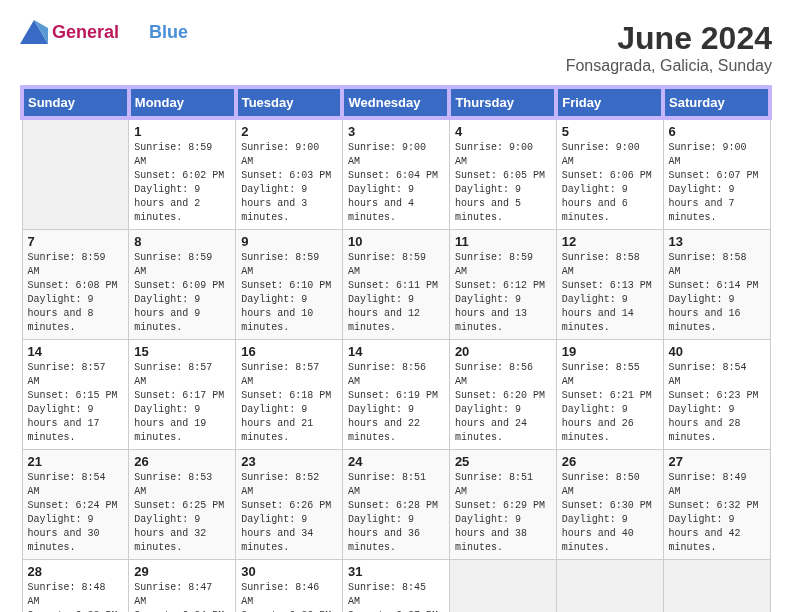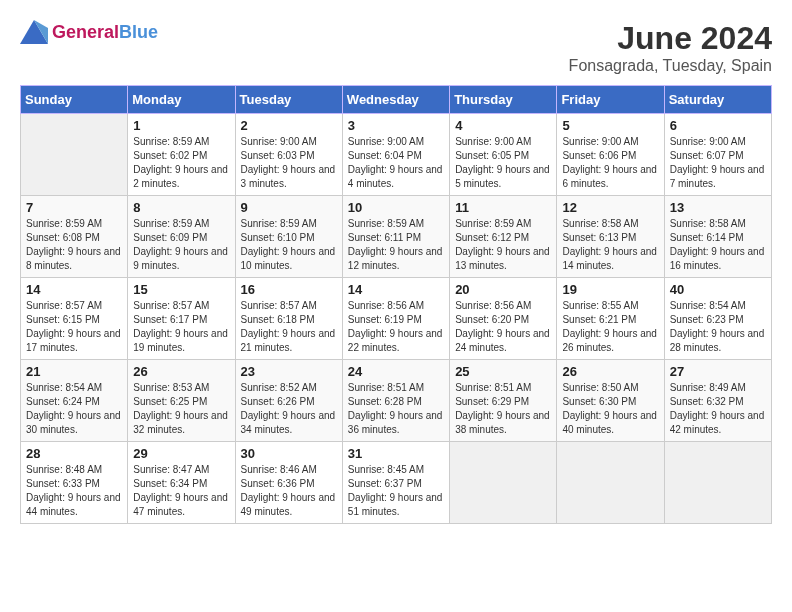--- a/index.html
+++ b/index.html
@@ -42,21 +42,21 @@
       border-collapse: collapse;
       font-size: 11px;
     }
     .calendar-table thead tr th {
       background-color: #3a6bc4;
       color: #fff;
       padding: 6px 4px;
       text-align: left;
       font-size: 13px;
       font-weight: bold;
-      border: 1px solid #c4b5fd;
+      border: 4px solid #c4b5fd;
     }
     .calendar-table tbody tr td {
       vertical-align: top;
       padding: 4px 5px;
       border: 1px solid #ccc;
       min-height: 80px;
       width: 107px;
     }
     .calendar-table tbody tr {
       background: #fff;
@@ -67,41 +67,42 @@
     .day-number {
       font-size: 13px;
       font-weight: bold;
       color: #222;
       margin-bottom: 2px;
     }
     .day-info {
       font-size: 10px;
       color: #333;
       line-height: 1.4;
+      font-family: Liberation Mono, monospace;
     }
     .empty-cell {
       background: #f0f0f0;
     }
   </style>
 </head>
 <body>
 
 <div class="header-area">
   <div class="logo">
     <svg class="logo-icon" viewBox="0 0 28 24" xmlns="http://www.w3.org/2000/svg">
       <polygon points="0,24 14,0 28,24" fill="#3a6bc4"></polygon>
       <polygon points="14,0 28,24 28,8" fill="#5a9ad4"></polygon>
     </svg>
     <div>
-      <span style="font-size:18px;font-weight:bold;color:#be185d;">General</span><span style="font-size:18px;font-weight:bold;color:#4a90d9;">Blue</span>
+      <span style="font-size:18px;font-weight:bold;color:#be185d;">General</span><span style="font-size:18px;font-weight:bold;color:#4a90d9;padding-left:30px;">Blue</span>
     </div>
   </div>
   <div class="title-area">
     <div class="month-title">June 2024</div>
-    <div class="location-title">Fonsagrada, Tuesday, Spain</div>
+    <div class="location-title">Fonsagrada, Galicia, Sunday</div>
   </div>
 </div>
 
 <table class="calendar-table">
   <thead>
     <tr>
     <th>Sunday</th>
         <th>Monday</th>
         <th>Tuesday</th>
         <th>Wednesday</th>

